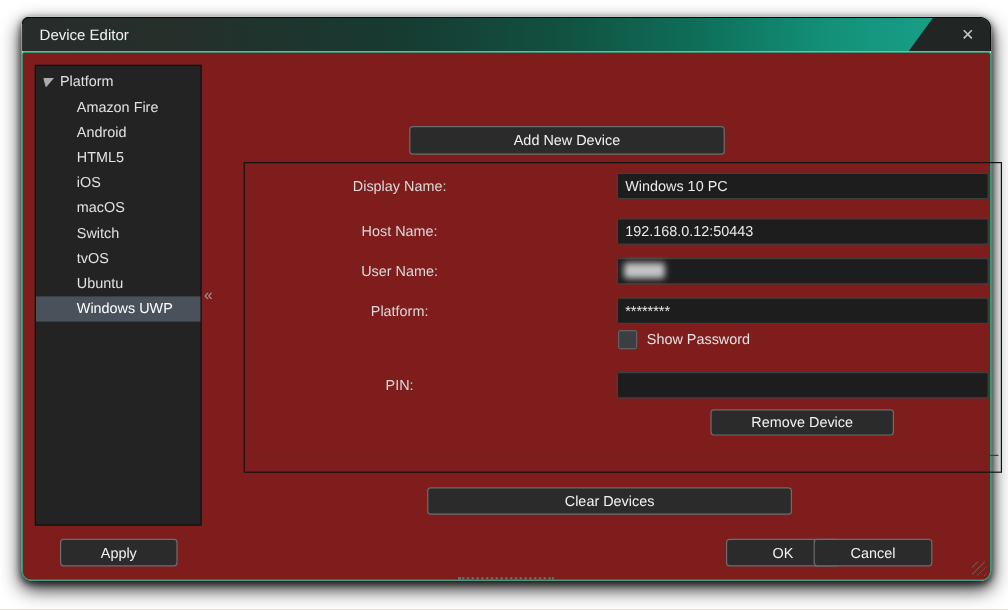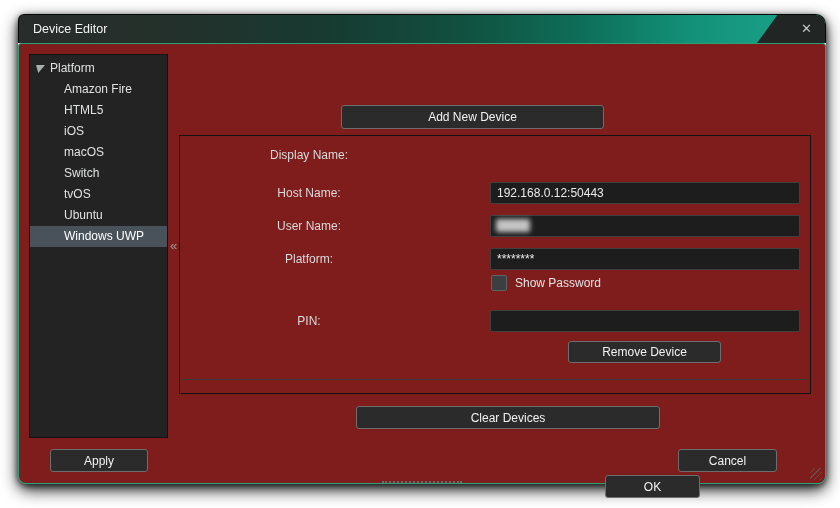--- a/index.html
+++ b/index.html
@@ -36,25 +36,25 @@
     clip-path:polygon(0 0,100% 0,25% 100%);}
   .collapse{position:absolute;left:151px;top:194px;font-size:13px;color:#9b9b9b;cursor:pointer;}
 
   
   .btn{position:absolute;background:#2b2b2b;border:1px solid #6d6d6d;border-radius:3px;
     color:#f2f2f2;font-size:12px;font-family:"Liberation Sans",sans-serif;
     display:flex;align-items:center;justify-content:center;box-sizing:border-box;cursor:pointer;}
   .btn-add{left:322px;top:61px;width:263px;height:24px;}
   .btn-clear{left:337px;top:362px;width:304px;height:23px;}
   .btn-apply{left:31px;top:405px;width:98px;height:23px;}
-  .btn-ok{left:586px;top:405px;width:95px;height:23px;margin-top:26px;}
+  .btn-ok{left:586px;top:405px;width:95px;height:23px;}
   .btn-cancel{left:659px;top:405px;width:99px;height:23px;}
 
   
-  .form-panel{position:absolute;left:160px;top:91px;width:632px;height:259px;
+  .form-panel{position:absolute;left:184px;top:91px;width:632px;height:259px;
     border:1px solid #121212;box-sizing:border-box;}
   .f-label{position:absolute;left:0;width:258px;text-align:center;font-size:12px;color:#dadada;
     line-height:22px;}
   .f-input{position:absolute;left:310px;width:310px;height:22px;box-sizing:border-box;
     background:#1d1d1d;border:1px solid #3f3f3f;border-radius:2px;color:#eaeaea;
     font-size:12px;font-family:"Liberation Sans",sans-serif;padding:0 6px;outline:none;}
   .wrap-user{position:absolute;left:310px;width:310px;height:22px;}
   .wrap-user .f-input{left:0;top:0;width:310px;}
   .blur-blob{position:absolute;left:6px;top:4px;width:34px;height:13px;background:#d6d6d6;
     border-radius:2px;filter:blur(2.5px);opacity:.9;pointer-events:none;}
@@ -83,36 +83,38 @@
     </div>
 
     <div class="body">
 
       <div class="tree">
         <div class="tree-row tree-root">
           <span class="tri"></span>
           <span>Platform</span>
         </div>
         <div class="tree-row tree-child"><span>Amazon Fire</span></div>
+        <div class="tree-row tree-child"><span>Android</span></div>
         <div class="tree-row tree-child"><span>HTML5</span></div>
         <div class="tree-row tree-child"><span>iOS</span></div>
         <div class="tree-row tree-child"><span>macOS</span></div>
         <div class="tree-row tree-child"><span>Switch</span></div>
         <div class="tree-row tree-child"><span>tvOS</span></div>
         <div class="tree-row tree-child"><span>Ubuntu</span></div>
         <div class="tree-row tree-child selected"><span>Windows UWP</span></div>
       </div>
 
       <div class="collapse">«</div>
 
       <div class="btn btn-add">Add New Device</div>
 
       <div class="form-panel">
 
         <div class="f-label" style="top:8px;">Display Name:</div>
+        <input class="f-input" style="top: 8px;" value="Windows 10 PC">
 
         <div class="f-label" style="top:46px;">Host Name:</div>
         <input class="f-input" style="top: 46px;" value="192.168.0.12:50443">
 
         <div class="f-label" style="top:79px;">User Name:</div>
         <div class="wrap-user" style="top:79px;">
           <input class="f-input" value="" style="">
           <div class="blur-blob"></div>
         </div>
 

